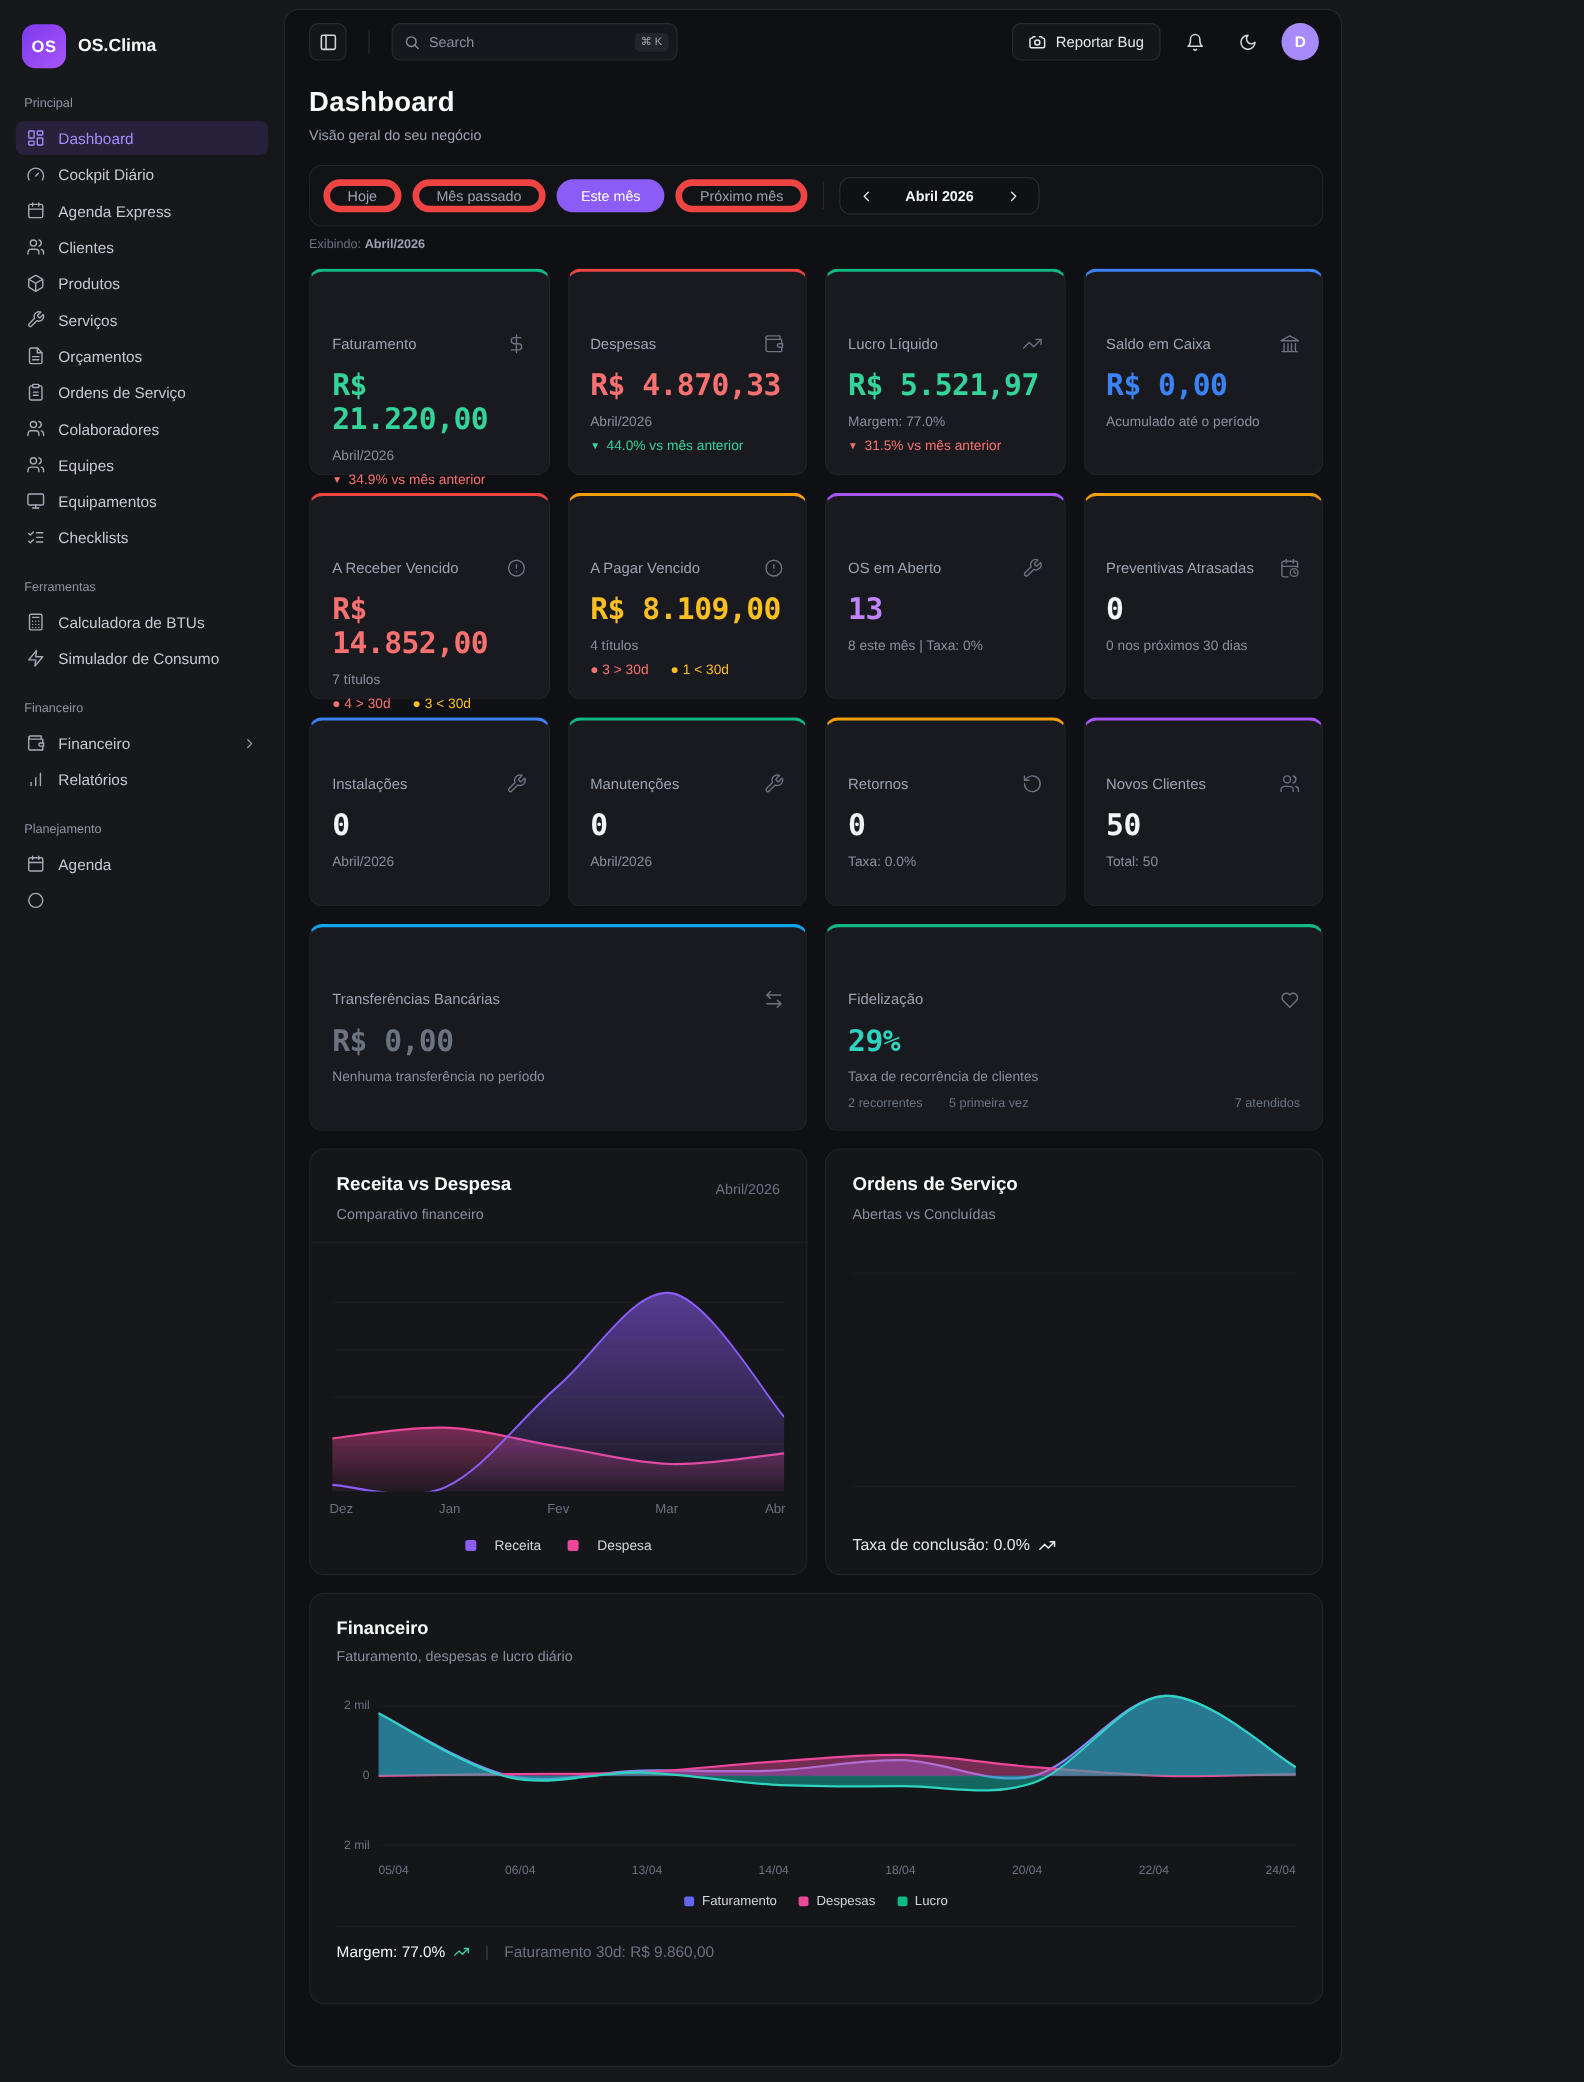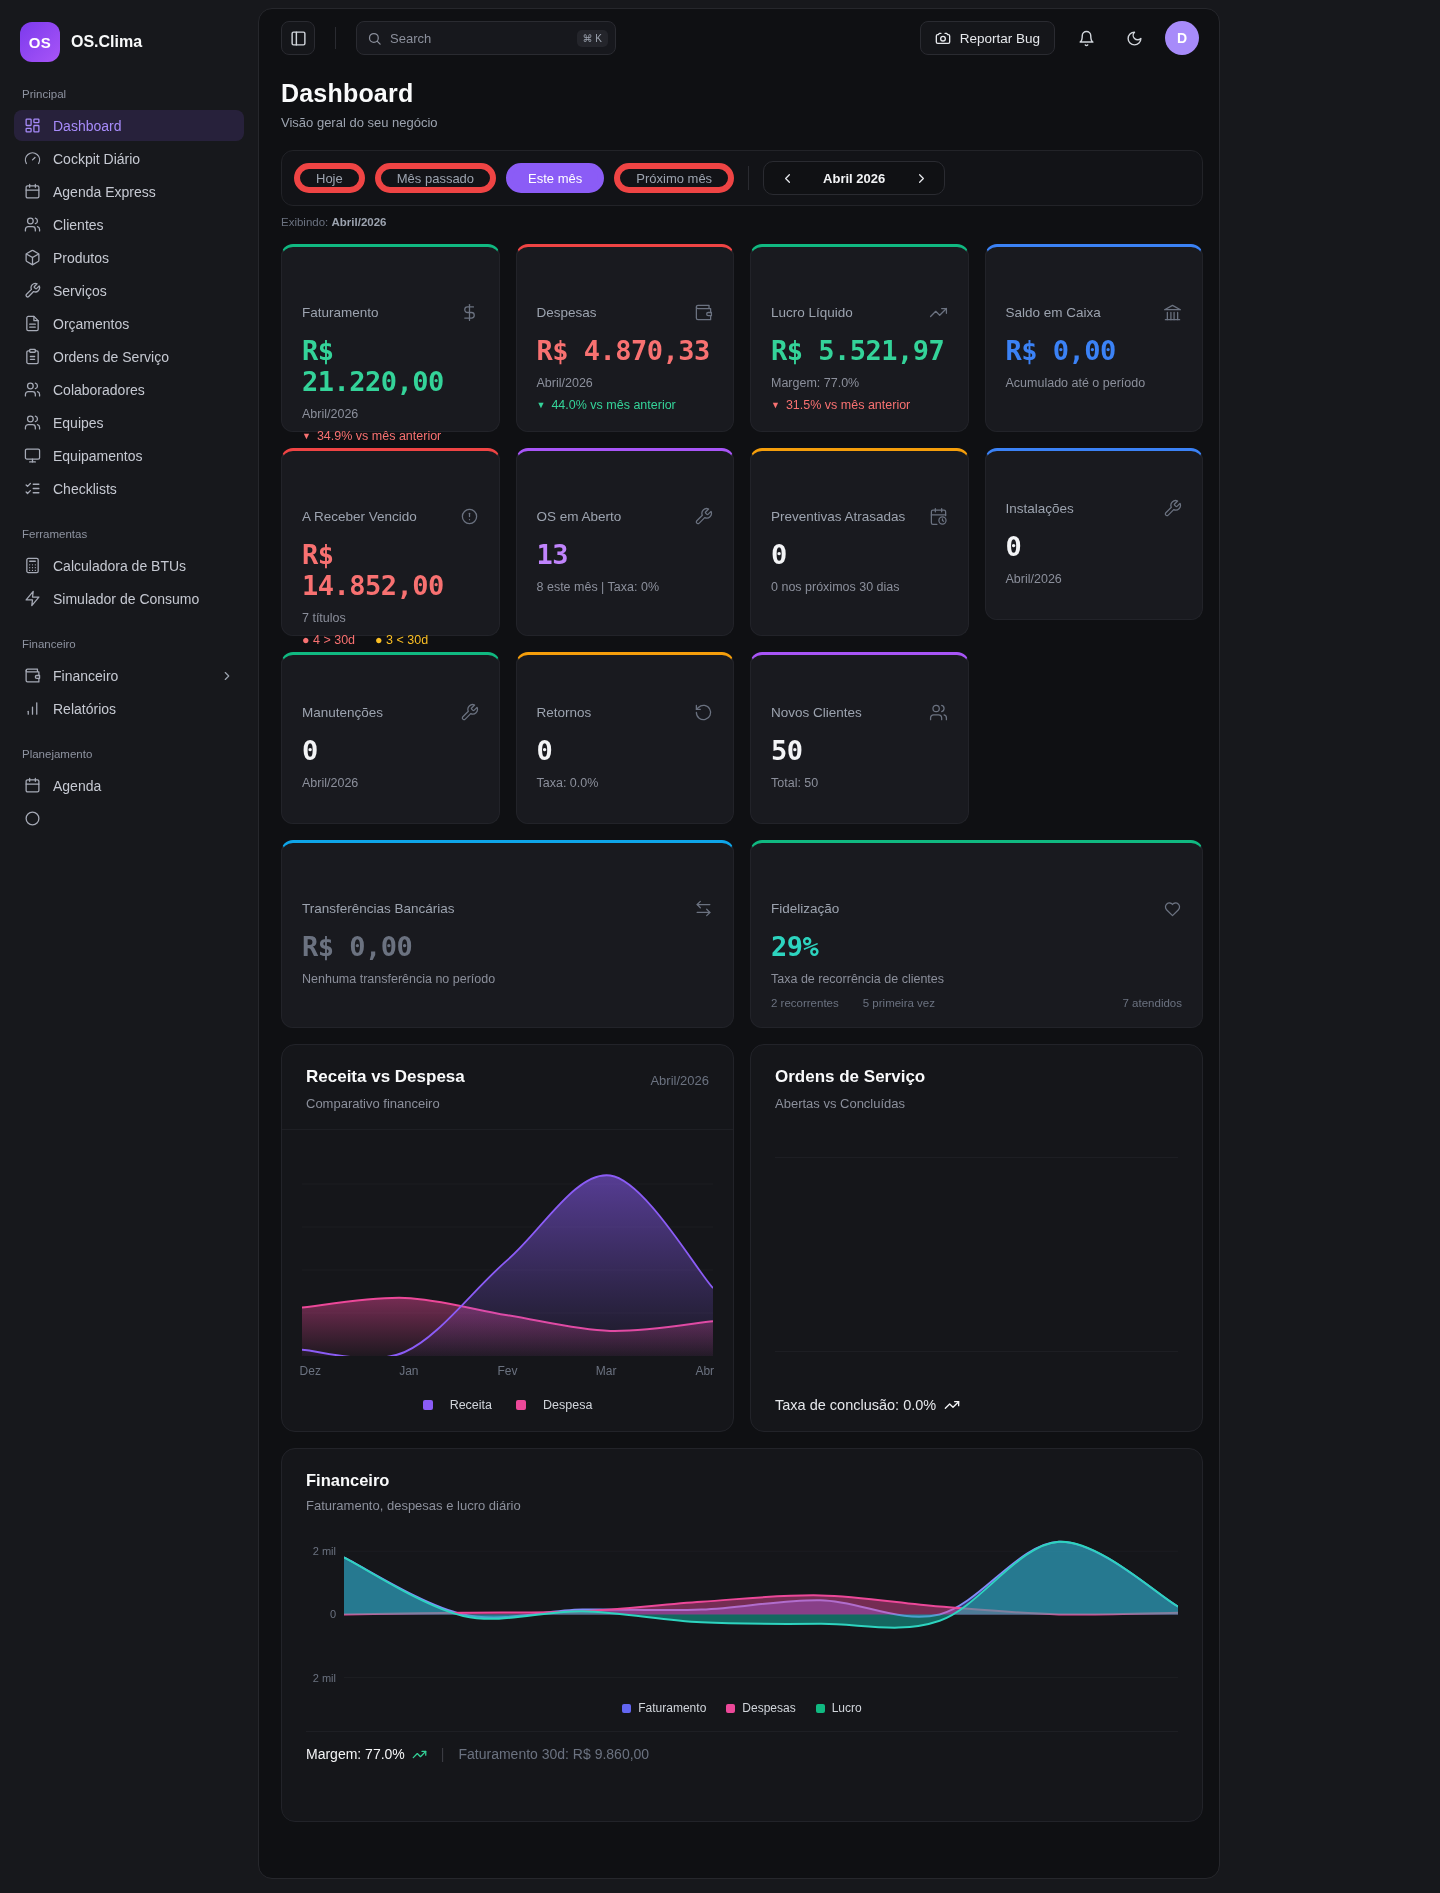--- a/index.html
+++ b/index.html
@@ -477,20 +477,38 @@
                 </svg>
               </span>
             </div>
             <div class="k-value" style="color: rgb(248, 113, 113);">R$ 14.852,00</div>
             <div class="k-sub">7 títulos</div>
             <div class="k-dots">
               <span style="color: rgb(248, 113, 113);">● 4 &gt; 30d</span>
               <span style="color: rgb(251, 191, 36);">● 3 &lt; 30d</span>
             </div>
           </article>
+          <article class="kpi" style="--accent: #f59e0b;">
+            <div class="k-head">
+              <span>A Pagar Vencido</span>
+              <span class="k-icon">
+                <svg viewBox="0 0 24 24" fill="none" stroke="currentColor" stroke-width="1.6" stroke-linecap="round" stroke-linejoin="round">
+                  <circle cx="12" cy="12" r="9"></circle>
+                  <path d="M12 8v4"></path>
+                  <path d="M12 16h.01"></path>
+                </svg>
+              </span>
+            </div>
+            <div class="k-value" style="color: rgb(251, 191, 36);">R$ 8.109,00</div>
+            <div class="k-sub">4 títulos</div>
+            <div class="k-dots">
+              <span style="color: rgb(248, 113, 113);">● 3 &gt; 30d</span>
+              <span style="color: rgb(251, 191, 36);">● 1 &lt; 30d</span>
+            </div>
+          </article>
           <article class="kpi" style="--accent: #a855f7;">
             <div class="k-head">
               <span>OS em Aberto</span>
               <span class="k-icon">
                 <svg viewBox="0 0 24 24" fill="none" stroke="currentColor" stroke-width="1.6" stroke-linecap="round" stroke-linejoin="round">
                   <path d="M14.7 6.3a1 1 0 0 0 0 1.4l1.6 1.6a1 1 0 0 0 1.4 0l3.77-3.77a6 6 0 0 1-7.94 7.94l-6.91 6.91a2.12 2.12 0 0 1-3-3l6.91-6.91a6 6 0 0 1 7.94-7.94l-3.76 3.76z"></path>
                 </svg>
               </span>
             </div>
             <div class="k-value" style="color: rgb(192, 132, 252);">13</div>
@@ -685,20 +703,30 @@
                 <line x1="0" y1="140.5" x2="1060" y2="140.5" stroke="#1d1e23" stroke-width="1"></line>
                 <path d="M0.0,20.5C25.2,30.0,101.0,68.7,151.4,77.4C201.9,86.1,252.4,73.4,302.9,72.6C353.3,71.8,403.8,74.2,454.3,72.6C504.8,71.1,555.2,62.4,605.7,63.2C656.2,63.9,706.7,87.1,757.1,77.4C807.6,67.6,858.1,6.1,908.6,4.7C959.0,3.4,1034.8,58.7,1060.0,69.5L1060,77.4L0,77.4Z" fill="rgba(99,102,241,0.45)"></path>
                 <path d="M0.0,20.5C25.2,30.0,101.0,68.7,151.4,77.4C201.9,86.1,252.4,73.4,302.9,72.6C353.3,71.8,403.8,74.2,454.3,72.6C504.8,71.1,555.2,62.4,605.7,63.2C656.2,63.9,706.7,87.1,757.1,77.4C807.6,67.6,858.1,6.1,908.6,4.7C959.0,3.4,1034.8,58.7,1060.0,69.5" fill="none" stroke="#818cf8" stroke-width="2"></path>
                 <path d="M0.0,77.4C25.2,77.1,101.0,76.3,151.4,75.8C201.9,75.3,252.4,76.1,302.9,74.2C353.3,72.4,403.8,67.4,454.3,64.7C504.8,62.1,555.2,57.6,605.7,58.4C656.2,59.2,706.7,66.3,757.1,69.5C807.6,72.6,858.1,76.3,908.6,77.4C959.0,78.4,1034.8,76.1,1060.0,75.8L1060,77.4L0,77.4Z" fill="rgba(236,72,153,0.45)"></path>
                 <path d="M0.0,77.4C25.2,77.1,101.0,76.3,151.4,75.8C201.9,75.3,252.4,76.1,302.9,74.2C353.3,72.4,403.8,67.4,454.3,64.7C504.8,62.1,555.2,57.6,605.7,58.4C656.2,59.2,706.7,66.3,757.1,69.5C807.6,72.6,858.1,76.3,908.6,77.4C959.0,78.4,1034.8,76.1,1060.0,75.8" fill="none" stroke="#ec4899" stroke-width="2"></path>
                 <path d="M0.0,20.5C25.2,30.3,101.0,70.0,151.4,78.9C201.9,87.9,252.4,73.2,302.9,74.2C353.3,75.3,403.8,83.2,454.3,85.3C504.8,87.4,555.2,87.1,605.7,86.8C656.2,86.6,706.7,97.4,757.1,83.7C807.6,70.0,858.1,7.1,908.6,4.7C959.0,2.4,1034.8,58.7,1060.0,69.5L1060,77.4L0,77.4Z" fill="rgba(20,184,166,0.5)"></path>
                 <path d="M0.0,20.5C25.2,30.3,101.0,70.0,151.4,78.9C201.9,87.9,252.4,73.2,302.9,74.2C353.3,75.3,403.8,83.2,454.3,85.3C504.8,87.4,555.2,87.1,605.7,86.8C656.2,86.6,706.7,97.4,757.1,83.7C807.6,70.0,858.1,7.1,908.6,4.7C959.0,2.4,1034.8,58.7,1060.0,69.5" fill="none" stroke="#2dd4bf" stroke-width="2"></path>
               </svg>
             </div>
         </div>
+        <div class="fin-ticks" id="ticks3">
+            <span>05/04</span>
+            <span>06/04</span>
+            <span>13/04</span>
+            <span>14/04</span>
+            <span>18/04</span>
+            <span>20/04</span>
+            <span>22/04</span>
+            <span>24/04</span>
+          </div>
         <div class="fin-legend" id="legend3">
             <span class="li">
               <span class="sq" style="background: rgb(99, 102, 241);"></span>
               <span>Faturamento</span>
             </span>
             <span class="li">
               <span class="sq" style="background: rgb(236, 72, 153);"></span>
               <span>Despesas</span>
             </span>
             <span class="li">

